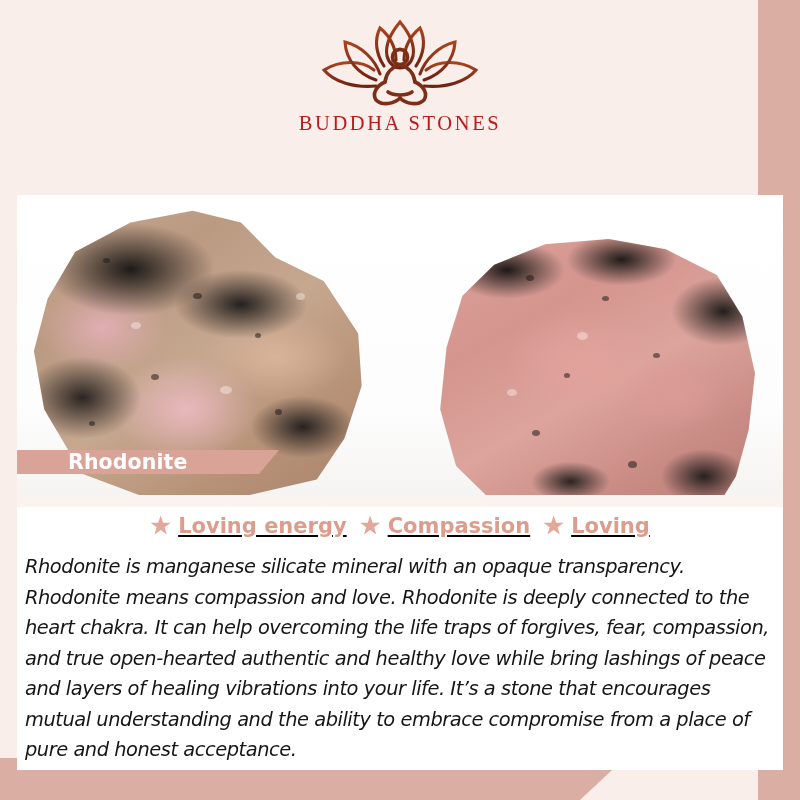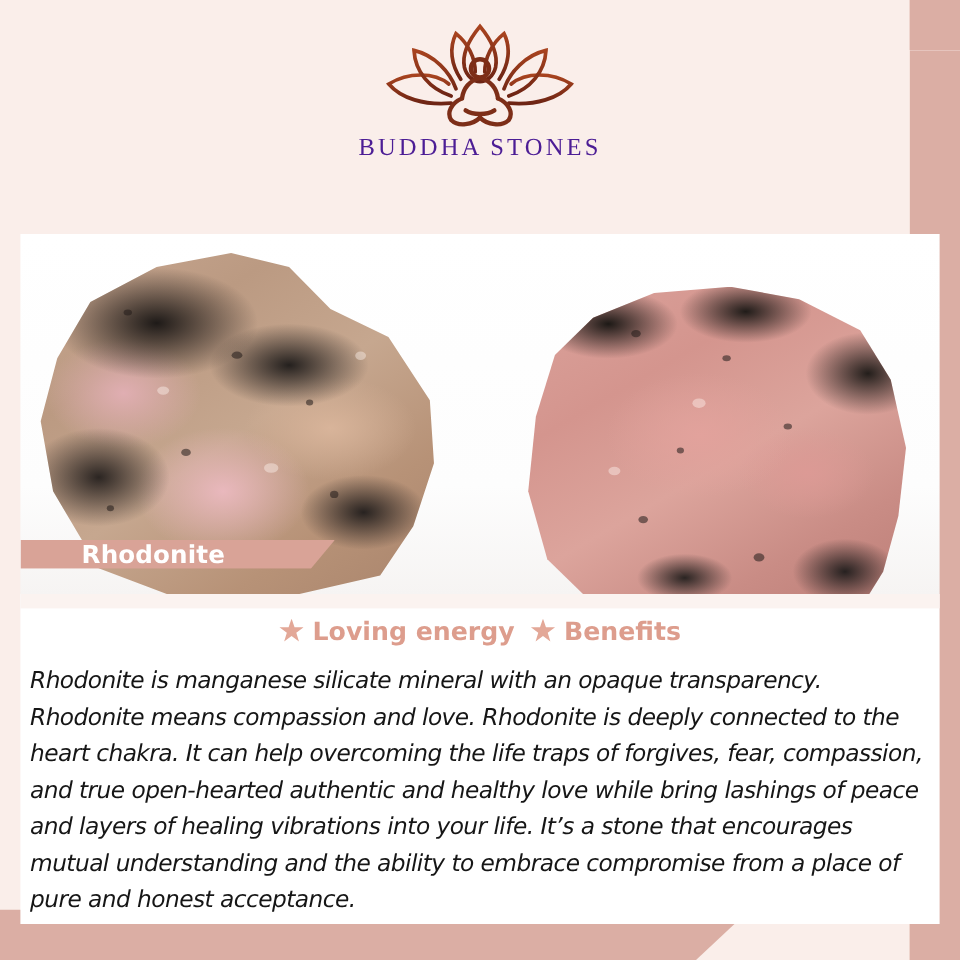--- a/index.html
+++ b/index.html
@@ -40,21 +40,21 @@
 
   
   .logo-wrap{
     position:absolute;top:16px;left:0;width:800px;
     display:flex;flex-direction:column;align-items:center;
   }
   .logo-mark{width:172px;height:92px;display:block;}
   .logo-text{
     margin-top:4px;
     font-family:"Liberation Serif", serif;
-    font-size:20.5px;letter-spacing:2.6px;color:#4c1d95;font-weight:400;
+    font-size:20.5px;letter-spacing:2.6px;color:#b91c1c;font-weight:400;
   }
 
   
   .title-banner{
     position:absolute;top:139px;left:160px;width:480px;height:57px;
     background:#fdf7f5;
     display:flex;align-items:center;justify-content:center;
   }
   .title-text{
     font-family:"DejaVu Sans", sans-serif;
@@ -122,21 +122,21 @@
   .card{
     position:absolute;top:495px;left:17px;width:766px;height:275px;
     background:#ffffff;
   }
   .card-top-tint{
     position:absolute;top:0;left:0;width:100%;height:12px;background:#fbf3f0;
   }
 
   .benefits{
     position:absolute;top:19px;left:0;width:766px;
-    display:flex;align-items:center;justify-content:center;gap:0;
+    display:flex;align-items:center;justify-content:center;gap:0;text-decoration:underline;
   }
   .benefit{
     display:flex;align-items:center;
     font-family:"DejaVu Sans", sans-serif;
     font-weight:700;font-size:21px;color:#dd9d8d;white-space:nowrap;
   }
   .benefit + .benefit{margin-left:13px;}
   .star{
     display:inline-block;width:21px;height:21px;margin-right:7px;
     background:#e3a898;
@@ -236,21 +236,25 @@
     <div class="card">
       <div class="card-top-tint"></div>
 
       <div class="benefits">
         <div class="benefit">
           <span class="star"></span>
           <span>Loving energy</span>
         </div>
         <div class="benefit">
           <span class="star"></span>
-          <span>Benefits</span>
+          <span>Compassion</span>
+        </div>
+        <div class="benefit">
+          <span class="star"></span>
+          <span>Loving</span>
         </div>
       </div>
 
       <div class="body-text">Rhodonite is manganese silicate mineral with an opaque transparency. Rhodonite means compassion and love. Rhodonite is deeply connected to the heart chakra. It can help overcoming the life traps of forgives, fear, compassion, and true open-hearted authentic and healthy love while bring lashings of peace and layers of healing vibrations into your life. It’s a stone that encourages mutual understanding and the ability to embrace compromise from a place of pure and honest acceptance.</div>
     </div>
 
   </div>
 
 </div>
 

